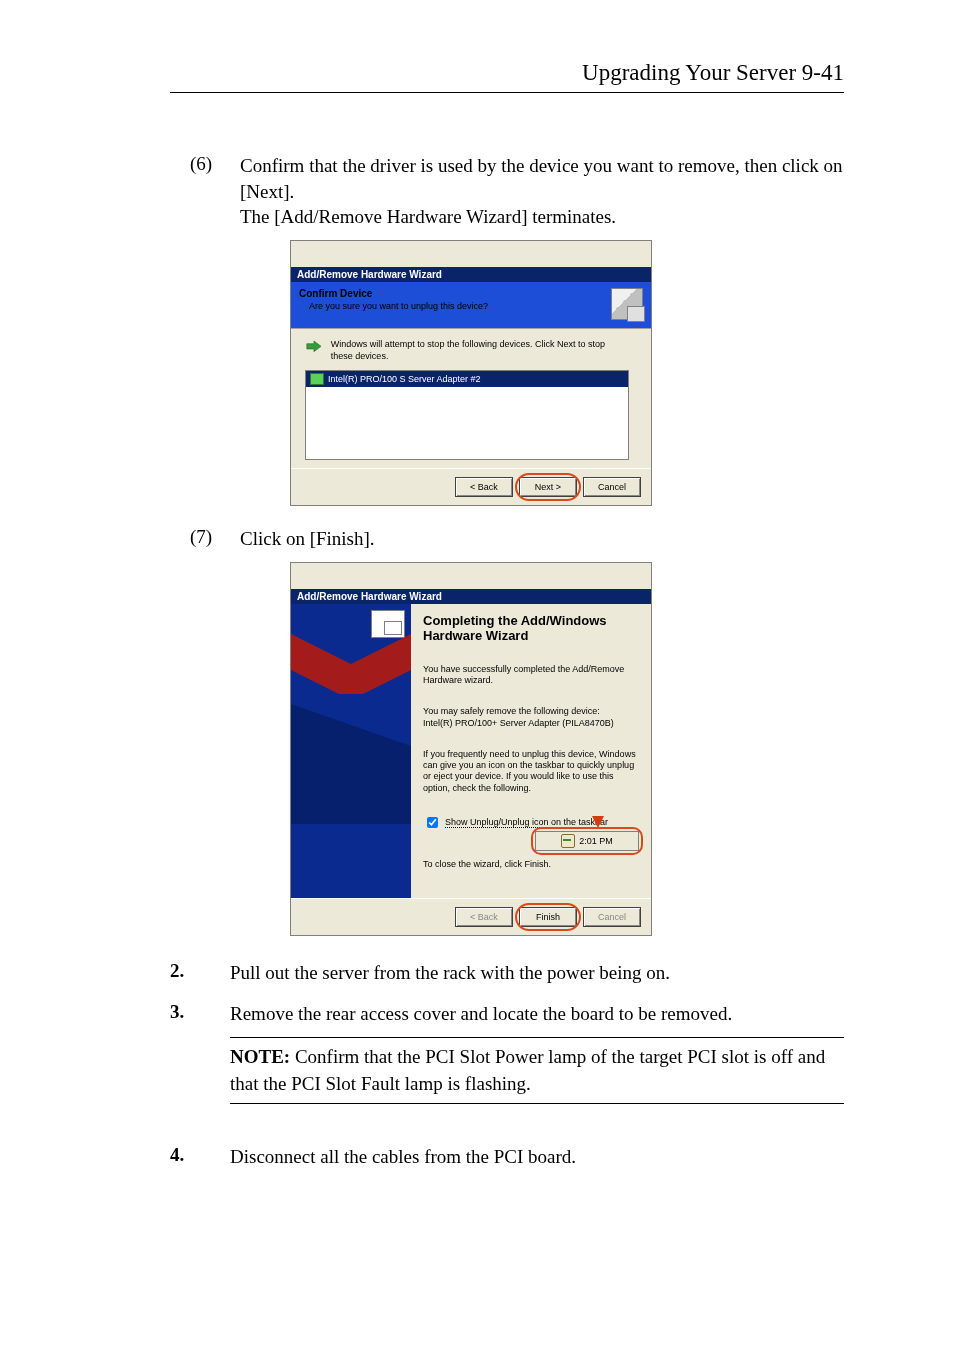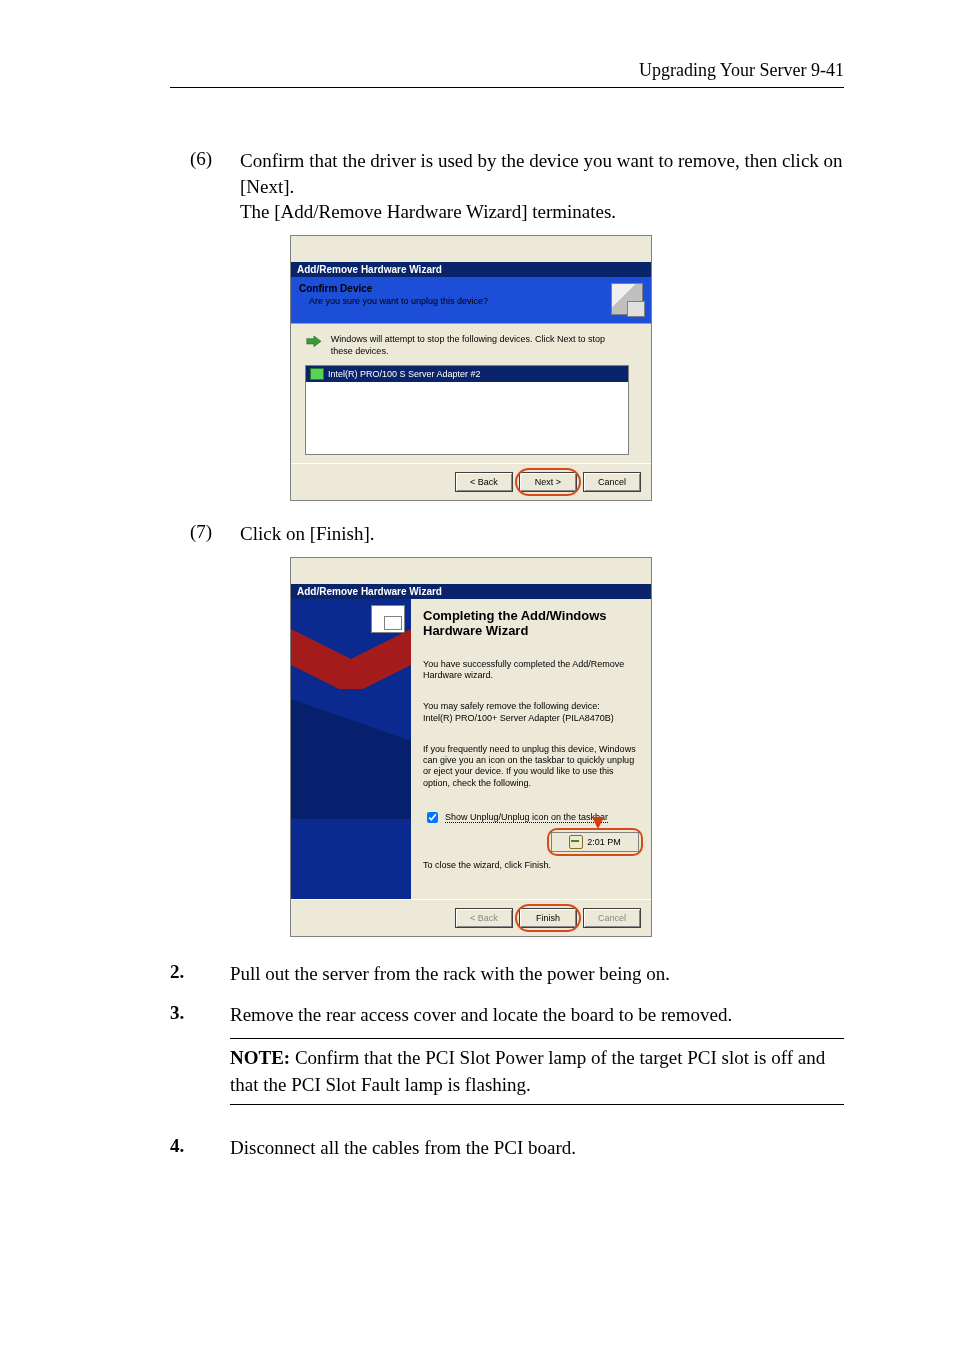--- a/index.html
+++ b/index.html
@@ -14,34 +14,34 @@
   width: 954px;
   padding: 60px 110px 60px 170px;
   box-sizing: border-box;
   font-size: 19px;
 }
 .header-bar {
   text-align: right;
   border-bottom: 1.5px solid #000;
   padding-bottom: 6px;
   margin-bottom: 60px;
-  font-size: 18px;
+  font-size: 23px;
 }
 .step-row {
   display: flex;
   margin-bottom: 6px;
 }
 .step-num {
   flex: 0 0 60px;
   font-weight: normal;
 }
 .step-num.bold { font-weight: bold; }
 .step-body { flex: 1; line-height: 1.4; }
 .note-box {
-  margin: 10px 0 30px 60px;
+  margin: 10px 0 40px 60px;
   border-top: 1.2px solid #000;
   border-bottom: 1.2px solid #000;
   padding: 6px 0;
   line-height: 1.4;
 }
 .note-box .label { font-weight: bold; }
 
 .sub-step-row {
   display: flex;
   margin: 0 0 8px 20px;
@@ -197,27 +197,26 @@
 .wiz2-right .h {
   font-size:13px;
   font-weight:bold;
   margin-bottom:8px;
   line-height:1.15;
 }
 .wiz2-right p { margin:20px 0; line-height:1.25; font-size:9px;}
 .wiz2-right .cbrow { display:flex; align-items:center; gap:4px; margin-top:4px; }
 .wiz2-right .cbrow input { width:11px; height:11px; }
 .wiz2-right .tray {
-  margin-top:6px;
   border:1px solid #808080;
   background:#ece9d8;
   width:70px;
   margin-left:auto;
   display:flex; align-items:center; justify-content:center;
-  gap:4px; padding:2px 8px;
+  gap:4px; padding:2px 16px;
   position:relative;
 }
 .wiz2-right .tray .arrow-red {
   position:absolute;
   top:-16px; right:34px;
   width:0;height:0;
   border-left:6px solid transparent;
   border-right:6px solid transparent;
   border-top:12px solid #d63a0f;
 }

